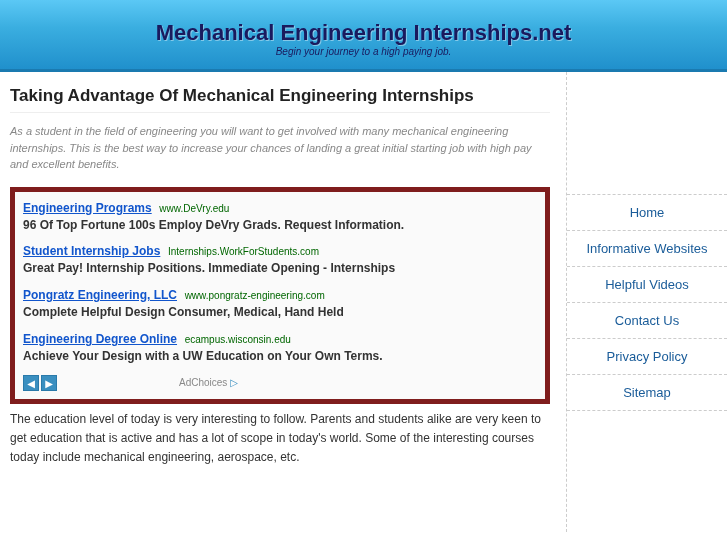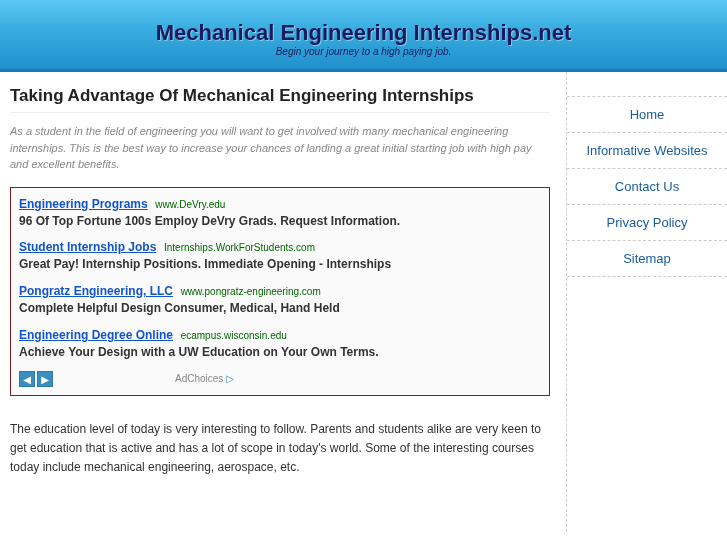--- a/index.html
+++ b/index.html
@@ -22,20 +22,21 @@
       font-size: 10px;
       color: #1a1a5e;
       font-style: italic;
       text-align: center;
     }
 
     
     #layout {
       display: flex;
       width: 100%;
+      align-items: center;
     }
 
     
     #main {
       flex: 1;
       padding: 14px 16px 14px 10px;
       border-right: 1px dashed #ccc;
       min-height: 460px;
     }
 
@@ -51,23 +52,23 @@
     #main .intro-text {
       font-size: 11px;
       color: #888;
       font-style: italic;
       line-height: 1.5;
       margin-bottom: 14px;
     }
 
     
     .ad-block {
-      border: 1px solid #7f1d1d;
+      border: 5px solid #7f1d1d;
       padding: 8px;
-      margin-bottom: 24px;
+      margin-bottom: 6px;
       background: #fafafa;
     }
 
     .ad-item {
       margin-bottom: 10px;
     }
 
     .ad-item .ad-link {
       color: #1155cc;
       font-size: 12px;
@@ -196,18 +197,19 @@
         </span>
       </div>
     </div>
 
     <p class="body-text">The education level of today is very interesting to follow. Parents and students alike are very keen to get education that is active and has a lot of scope in today's world. Some of the interesting courses today include mechanical engineering, aerospace, etc.</p>
   </div>
 
   <div id="sidebar">
     <a class="sidebar-nav-item">Home</a>
     <a class="sidebar-nav-item">Informative Websites</a>
+    <a class="sidebar-nav-item">Helpful Videos</a>
     <a class="sidebar-nav-item">Contact Us</a>
     <a class="sidebar-nav-item">Privacy Policy</a>
     <a class="sidebar-nav-item">Sitemap</a>
   </div>
 
 </div>
 
 </body></html>

